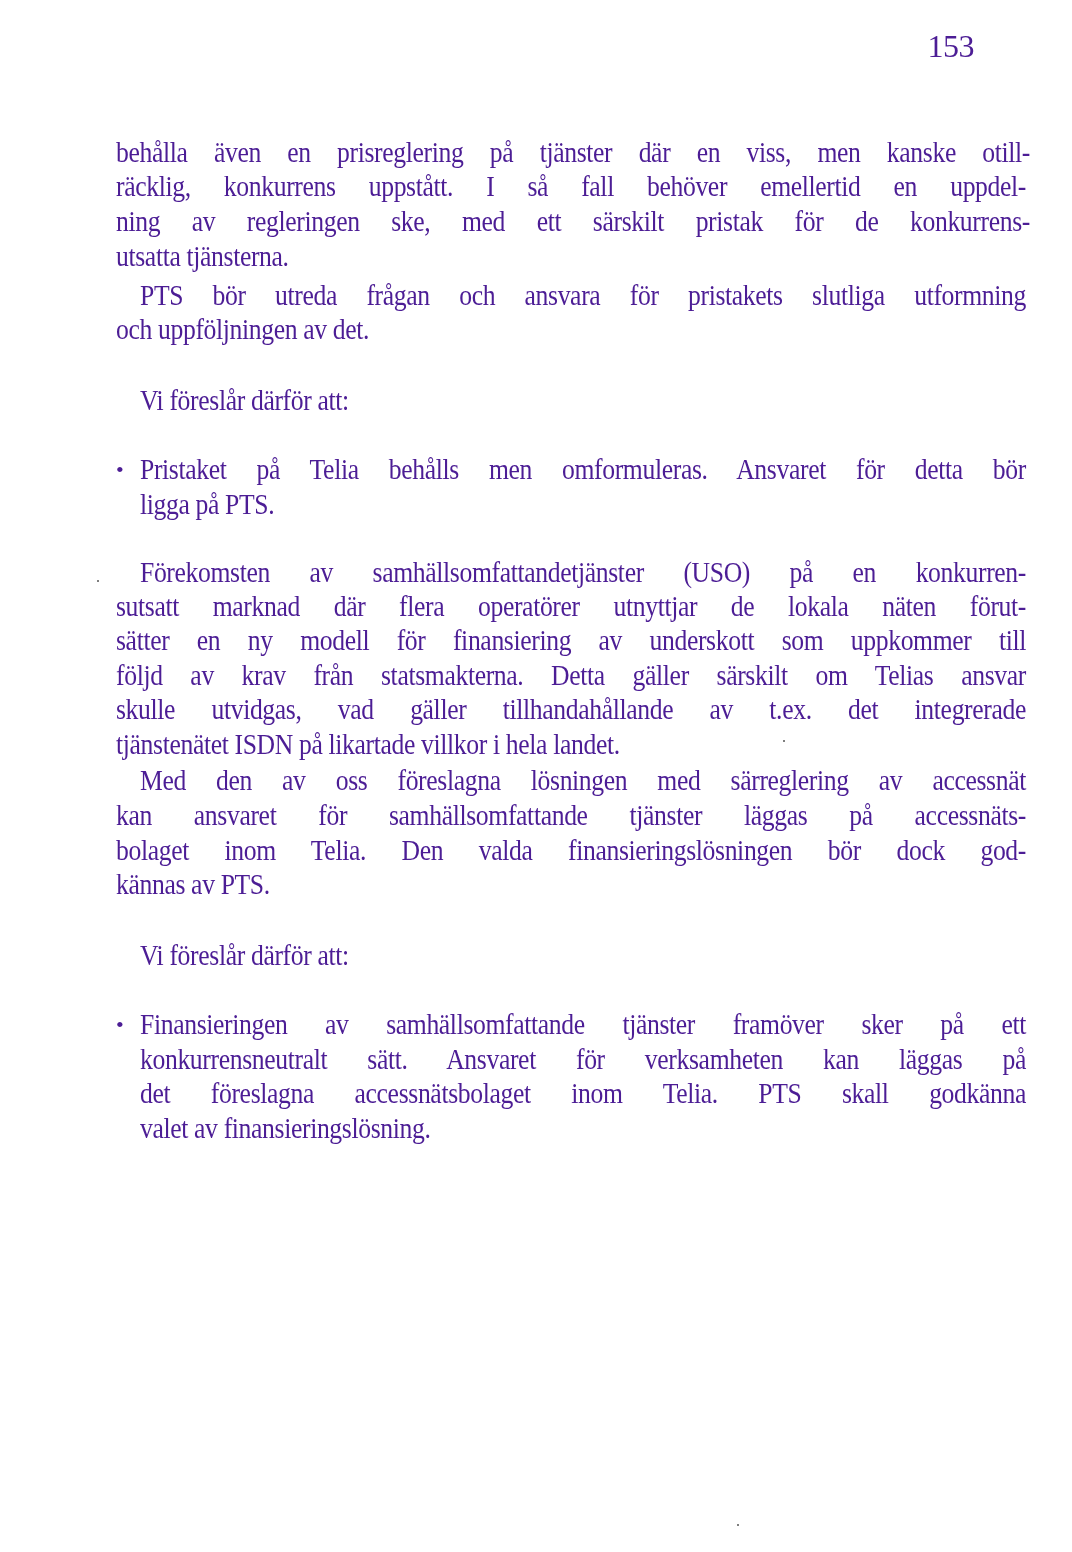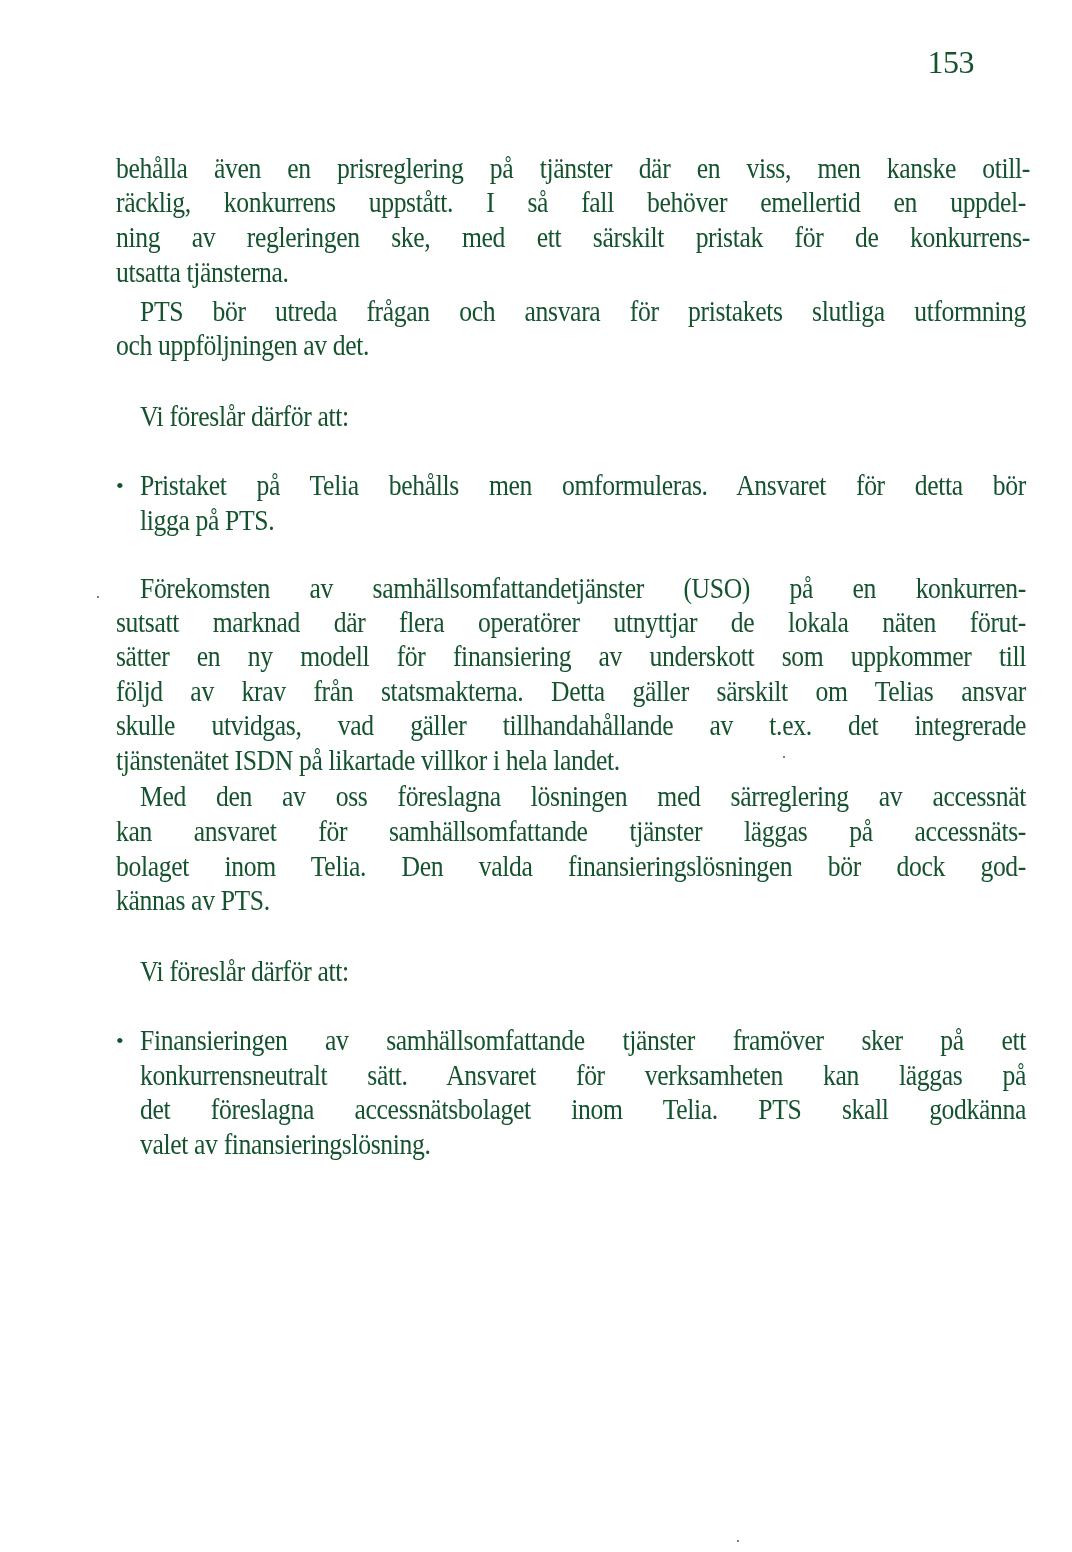--- a/index.html
+++ b/index.html
@@ -1,17 +1,17 @@
 <!DOCTYPE html>
 <html><head>
   <meta charset="utf-8">
   <style>
     html, body { margin: 0; padding: 0; background: #ffffff; }
     body { width: 1072px; height: 1552px; position: relative; overflow: hidden; }
-    .page { position: absolute; left: 0; top: 16px; width: 1072px; height: 1517px; background: #ffffff; color: #14532d;
+    .page { position: absolute; left: 0; top: 0; width: 1072px; height: 1517px; background: #ffffff; color: #4c1d95;
             font-family: "Liberation Serif", "DejaVu Serif", serif; }
     .page-number { position: absolute; right: 98px; top: 28px; font-size: 32px; line-height: 36px; letter-spacing: -0.5px; }
     .line { position: absolute; font-size: 28.5px; line-height: 34px; white-space: nowrap; letter-spacing: -0.4px;
             transform: scaleX(0.9); transform-origin: left top; }
     .j { text-align: justify; text-align-last: justify; white-space: normal; }
     .bullet { position: absolute; font-size: 22px; line-height: 34px; }
     .speck { position: absolute; width: 2px; height: 2px; background: #555; border-radius: 1px; }
   </style>
 </head>
 <body>

